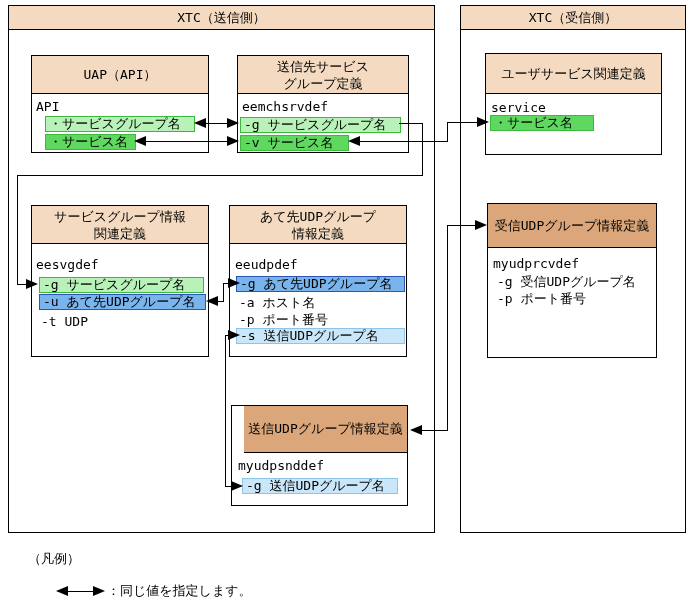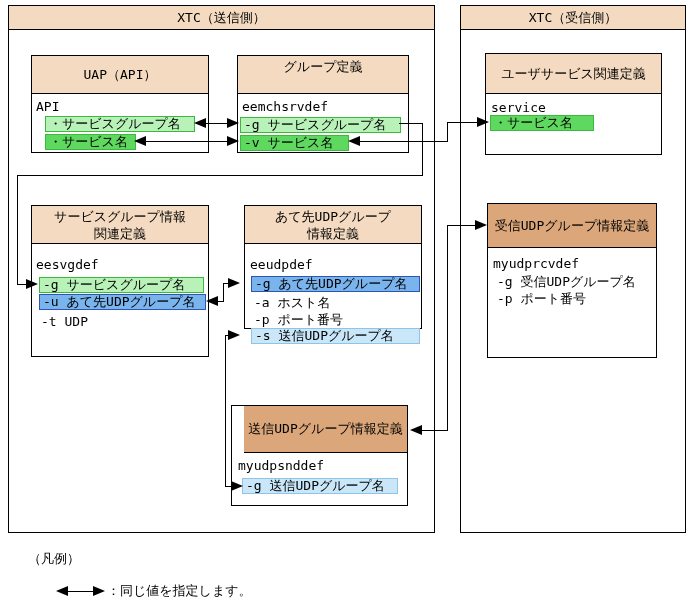--- a/index.html
+++ b/index.html
@@ -54,20 +54,21 @@
     <div class="defbox-header" style="height:38px;line-height:37px;">
       <span>UAP（API）</span>
     </div>
     <div class="txt" style="left:4px;top:43px;">API</div>
     <div class="field green-light" style="left:13px;top:60px;width:150px;">・サービスグループ名</div>
     <div class="field green" style="left:13px;top:78px;width:91px;">・サービス名</div>
   </div>
 
   <div class="defbox" style="left:237px;top:55px;width:172px;height:98px;">
     <div class="defbox-header" style="height:38px;padding-top:2px;">
+      <span class="tl">送信先サービス</span>
       <span class="tl">グループ定義</span>
     </div>
     <div class="txt" style="left:4px;top:43px;">eemchsrvdef</div>
     <div class="field green-light" style="left:2px;top:61px;width:161px;">-g サービスグループ名</div>
     <div class="field green" style="left:2px;top:79px;width:109px;">-v サービス名</div>
   </div>
 
   <div class="defbox" style="left:485px;top:53px;width:177px;height:102px;">
     <div class="defbox-header" style="height:40px;line-height:39px;">
       <span>ユーザサービス関連定義</span>
@@ -80,21 +81,21 @@
     <div class="defbox-header" style="height:38px;padding-top:2px;">
       <span class="tl">サービスグループ情報</span>
       <span class="tl">関連定義</span>
     </div>
     <div class="txt" style="left:4px;top:51px;">eesvgdef</div>
     <div class="field green-light" style="left:7px;top:71px;width:165px;">-g サービスグループ名</div>
     <div class="field blue" style="left:7px;top:88px;width:167px;">-u あて先UDPグループ名</div>
     <div class="txt" style="left:9px;top:108px;">-t UDP</div>
   </div>
 
-  <div class="defbox" style="left:244px;top:205px;width:178px;height:124px;">
+  <div class="defbox" style="left:229px;top:205px;width:178px;height:152px;">
     <div class="defbox-header" style="height:38px;padding-top:2px;">
       <span class="tl">あて先UDPグループ</span>
       <span class="tl">情報定義</span>
     </div>
     <div class="txt" style="left:5px;top:51px;">eeudpdef</div>
     <div class="field blue" style="left:6px;top:70px;width:169px;">-g あて先UDPグループ名</div>
     <div class="txt" style="left:9px;top:89px;">-a ホスト名</div>
     <div class="txt" style="left:9px;top:106px;">-p ポート番号</div>
     <div class="field blue-light" style="left:6px;top:122px;width:169px;">-s 送信UDPグループ名</div>
   </div>

